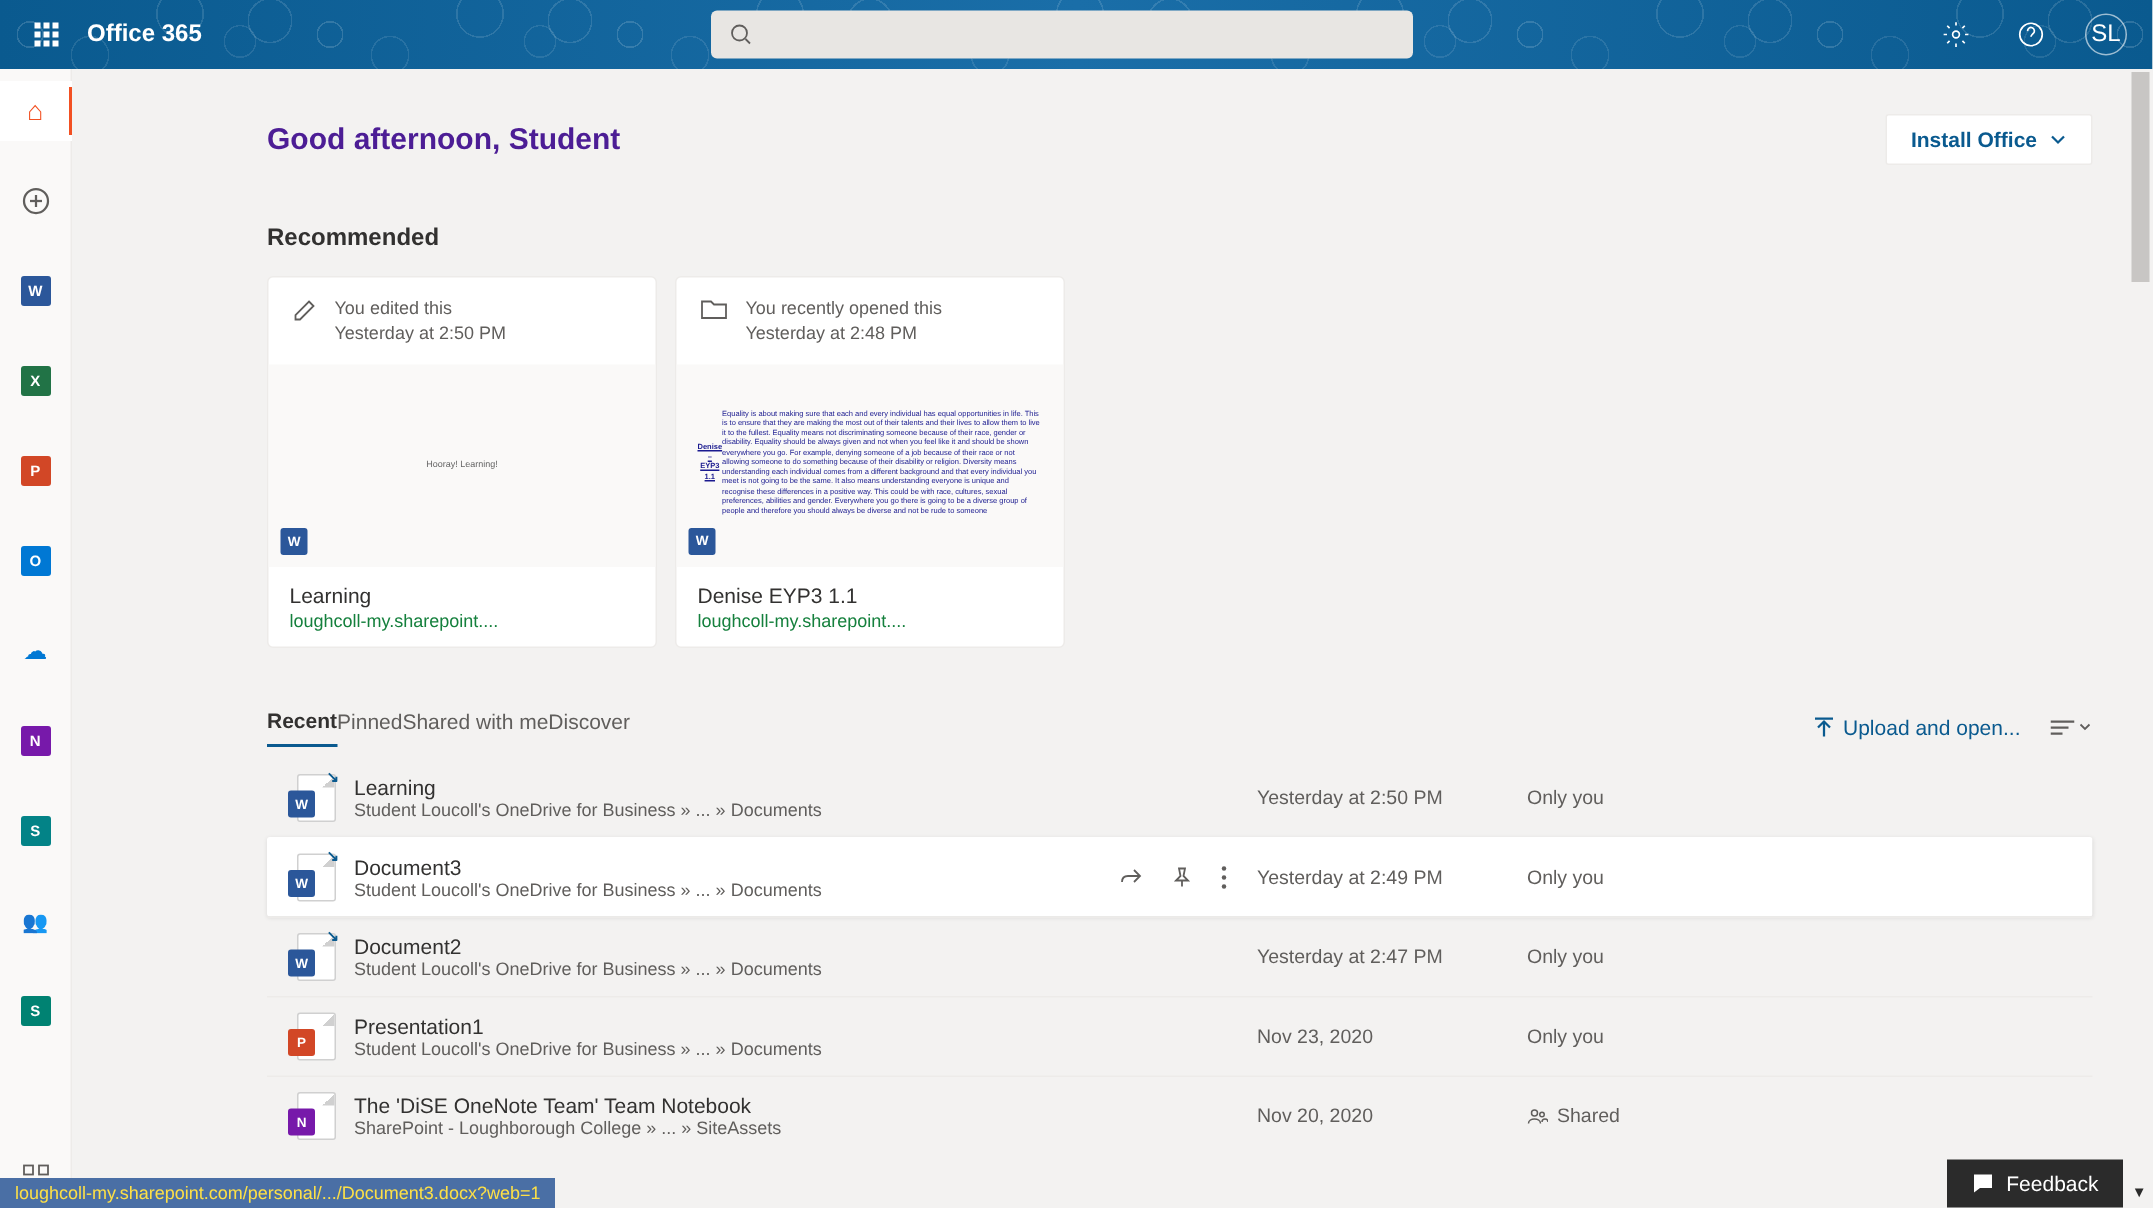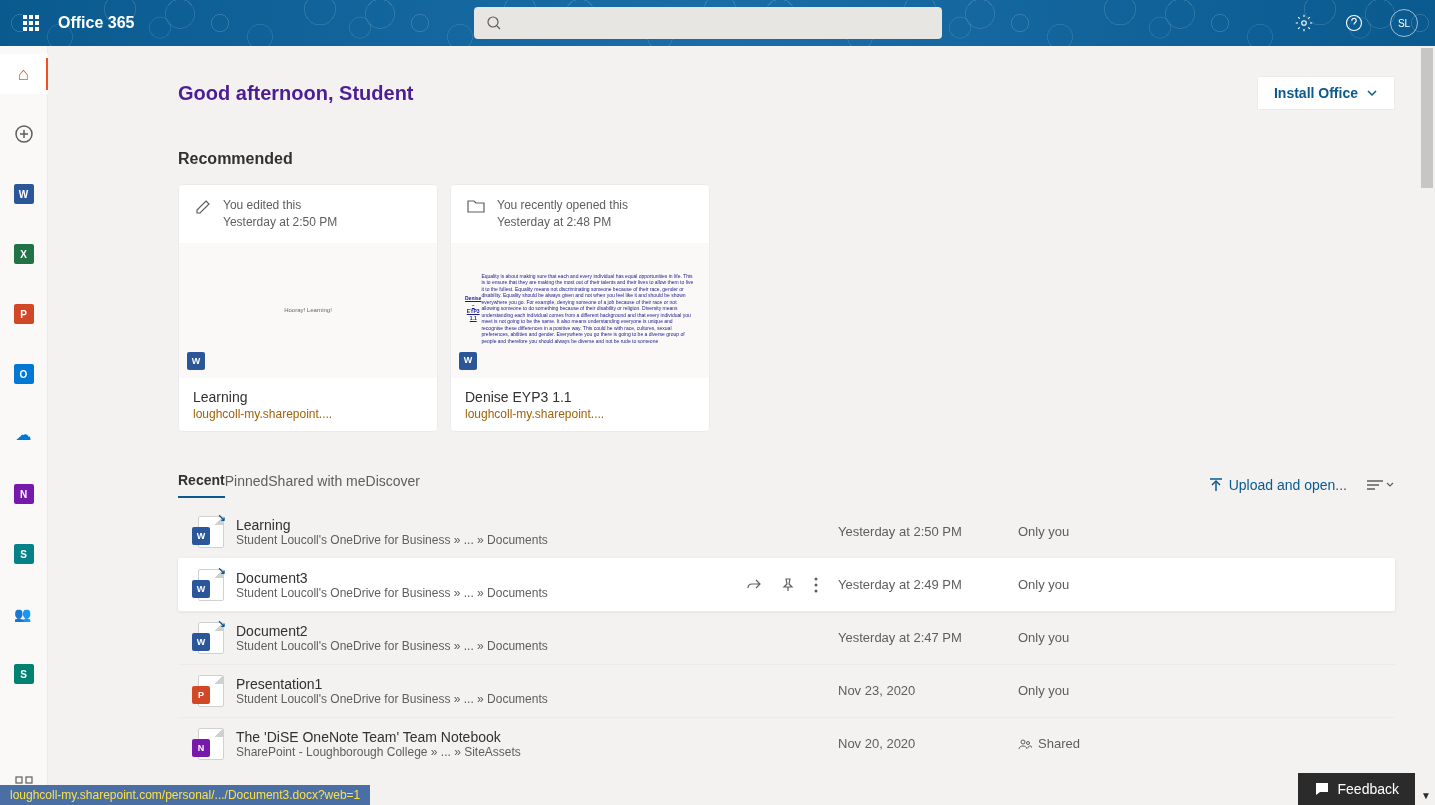--- a/index.html
+++ b/index.html
@@ -8,21 +8,21 @@
 .header::before { content: ''; position: absolute; inset: 0; background-image: radial-gradient(circle at 10% 50%, transparent 8px, rgba(255,255,255,0.15) 8px, rgba(255,255,255,0.15) 9px, transparent 9px), radial-gradient(circle at 30% 80%, transparent 12px, rgba(255,255,255,0.1) 12px, rgba(255,255,255,0.1) 13px, transparent 13px), radial-gradient(circle at 60% 20%, transparent 15px, rgba(255,255,255,0.12) 15px, rgba(255,255,255,0.12) 16px, transparent 16px), radial-gradient(circle at 80% 60%, transparent 10px, rgba(255,255,255,0.1) 10px, rgba(255,255,255,0.1) 11px, transparent 11px), radial-gradient(circle at 90% 30%, transparent 14px, rgba(255,255,255,0.12) 14px, rgba(255,255,255,0.12) 15px, transparent 15px); background-size: 200px 46px; pointer-events: none; }
 .app-launcher { width: 46px; height: 46px; display: flex; align-items: center; justify-content: center; cursor: pointer; z-index: 1; }
 .waffle { display: grid; grid-template-columns: repeat(3, 4px); grid-gap: 2px; }
 .waffle span { width: 4px; height: 4px; background: white; }
 .brand { color: white; font-size: 16px; font-weight: 600; margin-left: 4px; z-index: 1; }
 .search-wrap { flex: 1; display: flex; justify-content: center; z-index: 1; }
 .search-box { width: 468px; height: 32px; background: #e8e6e3; border-radius: 4px; display: flex; align-items: center; padding: 0 12px; }
 .search-box input { border: none; background: transparent; outline: none; flex: 1; font-size: 14px; color: #605e5c; margin-left: 8px; }
 .header-right { display: flex; align-items: center; gap: 4px; z-index: 1; }
 .hdr-btn { width: 46px; height: 46px; display: flex; align-items: center; justify-content: center; cursor: pointer; color: white; }
-.avatar { width: 28px; height: 28px; border-radius: 50%; border: 1px solid rgba(255,255,255,0.6); display: flex; align-items: center; justify-content: center; color: white; font-size: 10px; cursor: pointer; }
+.avatar { width: 28px; height: 28px; border-radius: 50%; border: 1px solid rgba(255,255,255,0.6); display: flex; align-items: center; justify-content: center; color: white; font-size: 16px; cursor: pointer; }
 .layout { display: flex; height: calc(100vh - 46px); }
 .sidebar { width: 48px; background: #faf9f8; display: flex; flex-direction: column; align-items: center; padding-top: 8px; gap: 20px; border-right: 1px solid #edebe9; }
 .side-item { width: 48px; height: 40px; display: flex; align-items: center; justify-content: center; cursor: pointer; position: relative; }
 .side-item.active { background: white; }
 .side-item.active::after { content: ''; position: absolute; right: 0; top: 4px; bottom: 4px; width: 2px; background: #f25022; }
 .app-icon { width: 20px; height: 20px; border-radius: 2px; display: flex; align-items: center; justify-content: center; font-size: 10px; font-weight: bold; color: white; }
 .home-icon { font-size: 18px; }
 .main { flex: 1; overflow-y: auto; padding: 30px 40px 40px 130px; position: relative; }
 .scrollbar { position: absolute; right: 0; top: 0; width: 16px; height: 100%; background: #f3f2f1; }
 .scrollbar-thumb { position: absolute; right: 2px; top: 2px; width: 12px; height: 140px; background: #c8c6c4; border-radius: 0; }
@@ -35,21 +35,21 @@
 .card-head { display: flex; padding: 12px 16px; gap: 12px; align-items: flex-start; }
 .card-head-icon { color: #605e5c; font-size: 16px; margin-top: 2px; }
 .card-head-text { font-size: 12px; color: #605e5c; line-height: 1.4; }
 .card-preview { height: 135px; background: #faf9f8; position: relative; display: flex; align-items: center; justify-content: center; font-size: 6px; color: #666; padding: 10px 20px; overflow: hidden; text-align: center; }
 .card-preview .doc-badge { position: absolute; bottom: 8px; left: 8px; width: 18px; height: 18px; background: #2b579a; border-radius: 2px; display: flex; align-items: center; justify-content: center; color: white; font-size: 9px; font-weight: bold; }
 .card-preview-2 { font-size: 5px; line-height: 1.3; text-align: left; padding: 8px 14px; }
 .card-preview-2 .pv-title { text-align: center; font-weight: bold; text-decoration: underline; margin-bottom: 4px; color: #1a1a8f; }
 .card-preview-2 p { color: #1a1a8f; margin-bottom: 3px; }
 .card-footer { padding: 10px 14px; border-top: 1px solid transparent; }
 .card-title { font-size: 14px; color: #323130; margin-bottom: 2px; }
-.card-loc { font-size: 12px; color: #a16207; white-space: nowrap; overflow: hidden; text-overflow: ellipsis; }
+.card-loc { font-size: 12px; color: #15803d; white-space: nowrap; overflow: hidden; text-overflow: ellipsis; }
 .tabs { display: flex; align-items: center; margin-bottom: 8px; }
 .tab { font-size: 14px; color: #605e5c; padding-bottom: 8px; cursor: pointer; }
 .tab.active { color: #323130; font-weight: 600; border-bottom: 2px solid #0a5a8f; }
 .tabs-spacer { flex: 1; }
 .upload-link { color: #0a5a8f; font-size: 14px; cursor: pointer; display: flex; align-items: center; gap: 6px; }
 .view-toggle { color: #605e5c; cursor: pointer; margin-left: 20px; display: flex; align-items: center; gap: 2px; }
 .file-list { }
 .file-row { display: flex; align-items: center; padding: 10px 14px; border-top: 1px solid #edebe9; cursor: pointer; }
 .file-row:first-child { border-top: none; }
 .file-row.hover { background: white; box-shadow: 0 1px 3px rgba(0,0,0,0.1); border-radius: 2px; border-top-color: transparent; }

